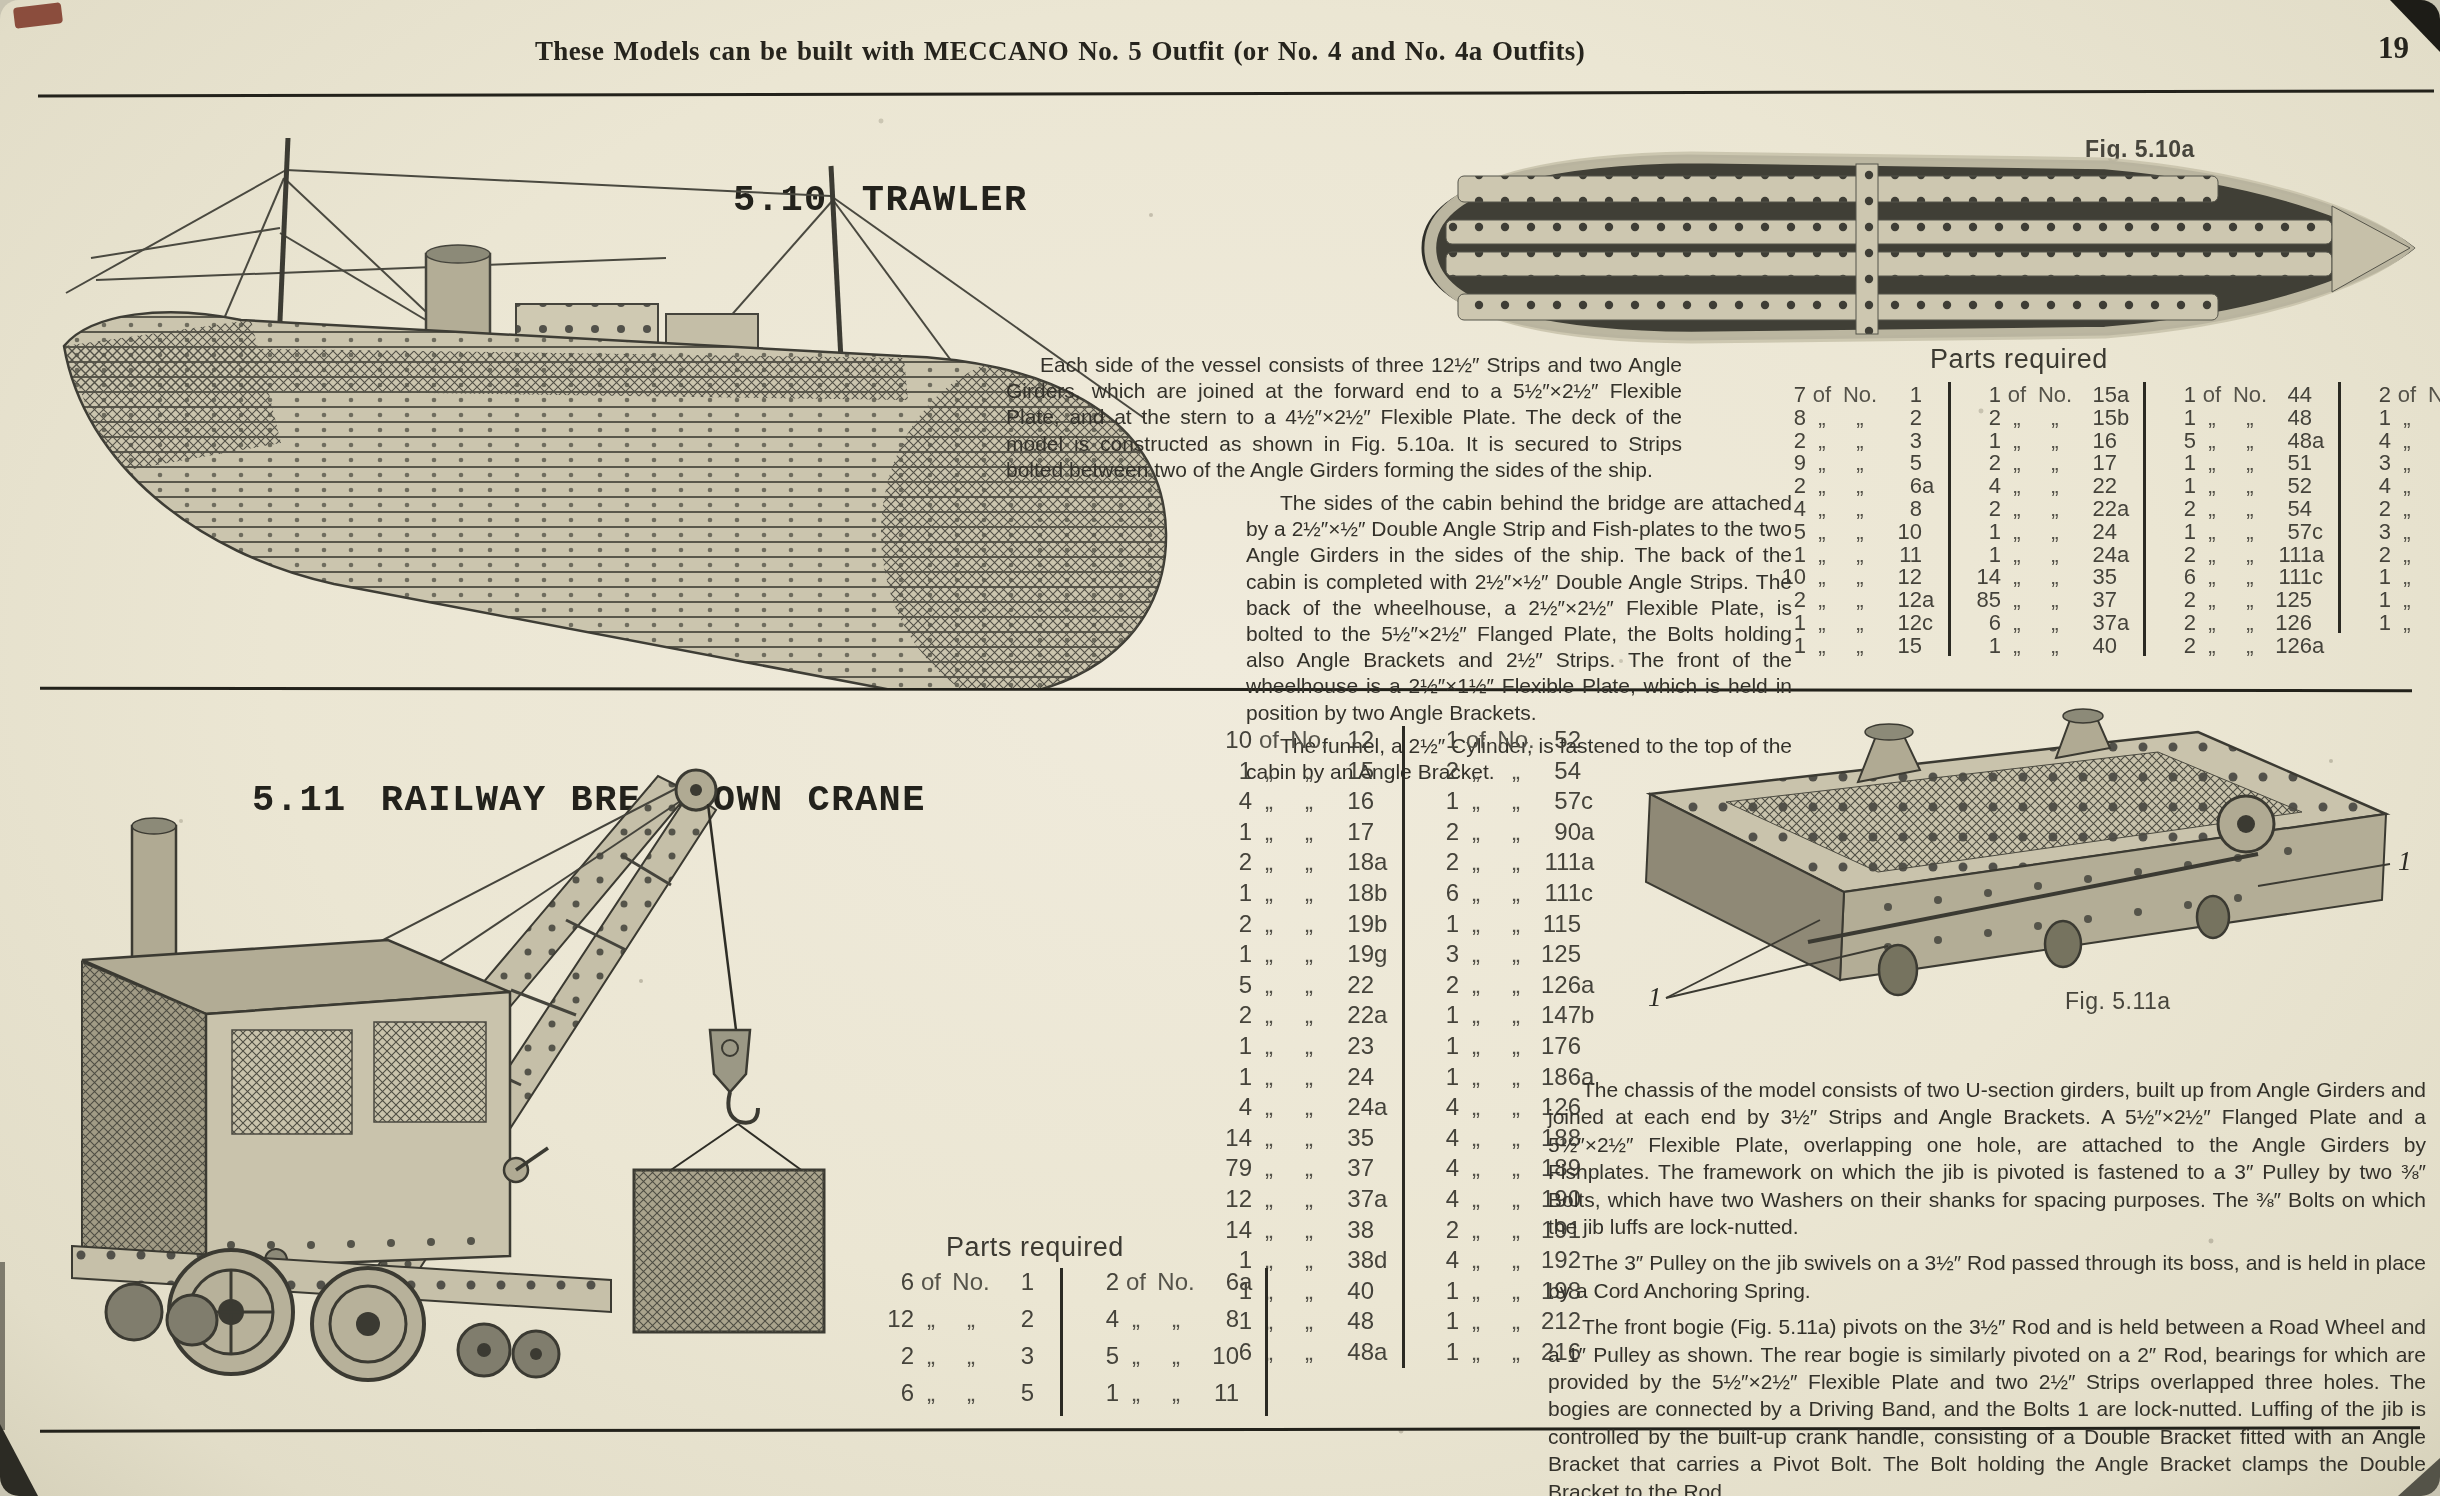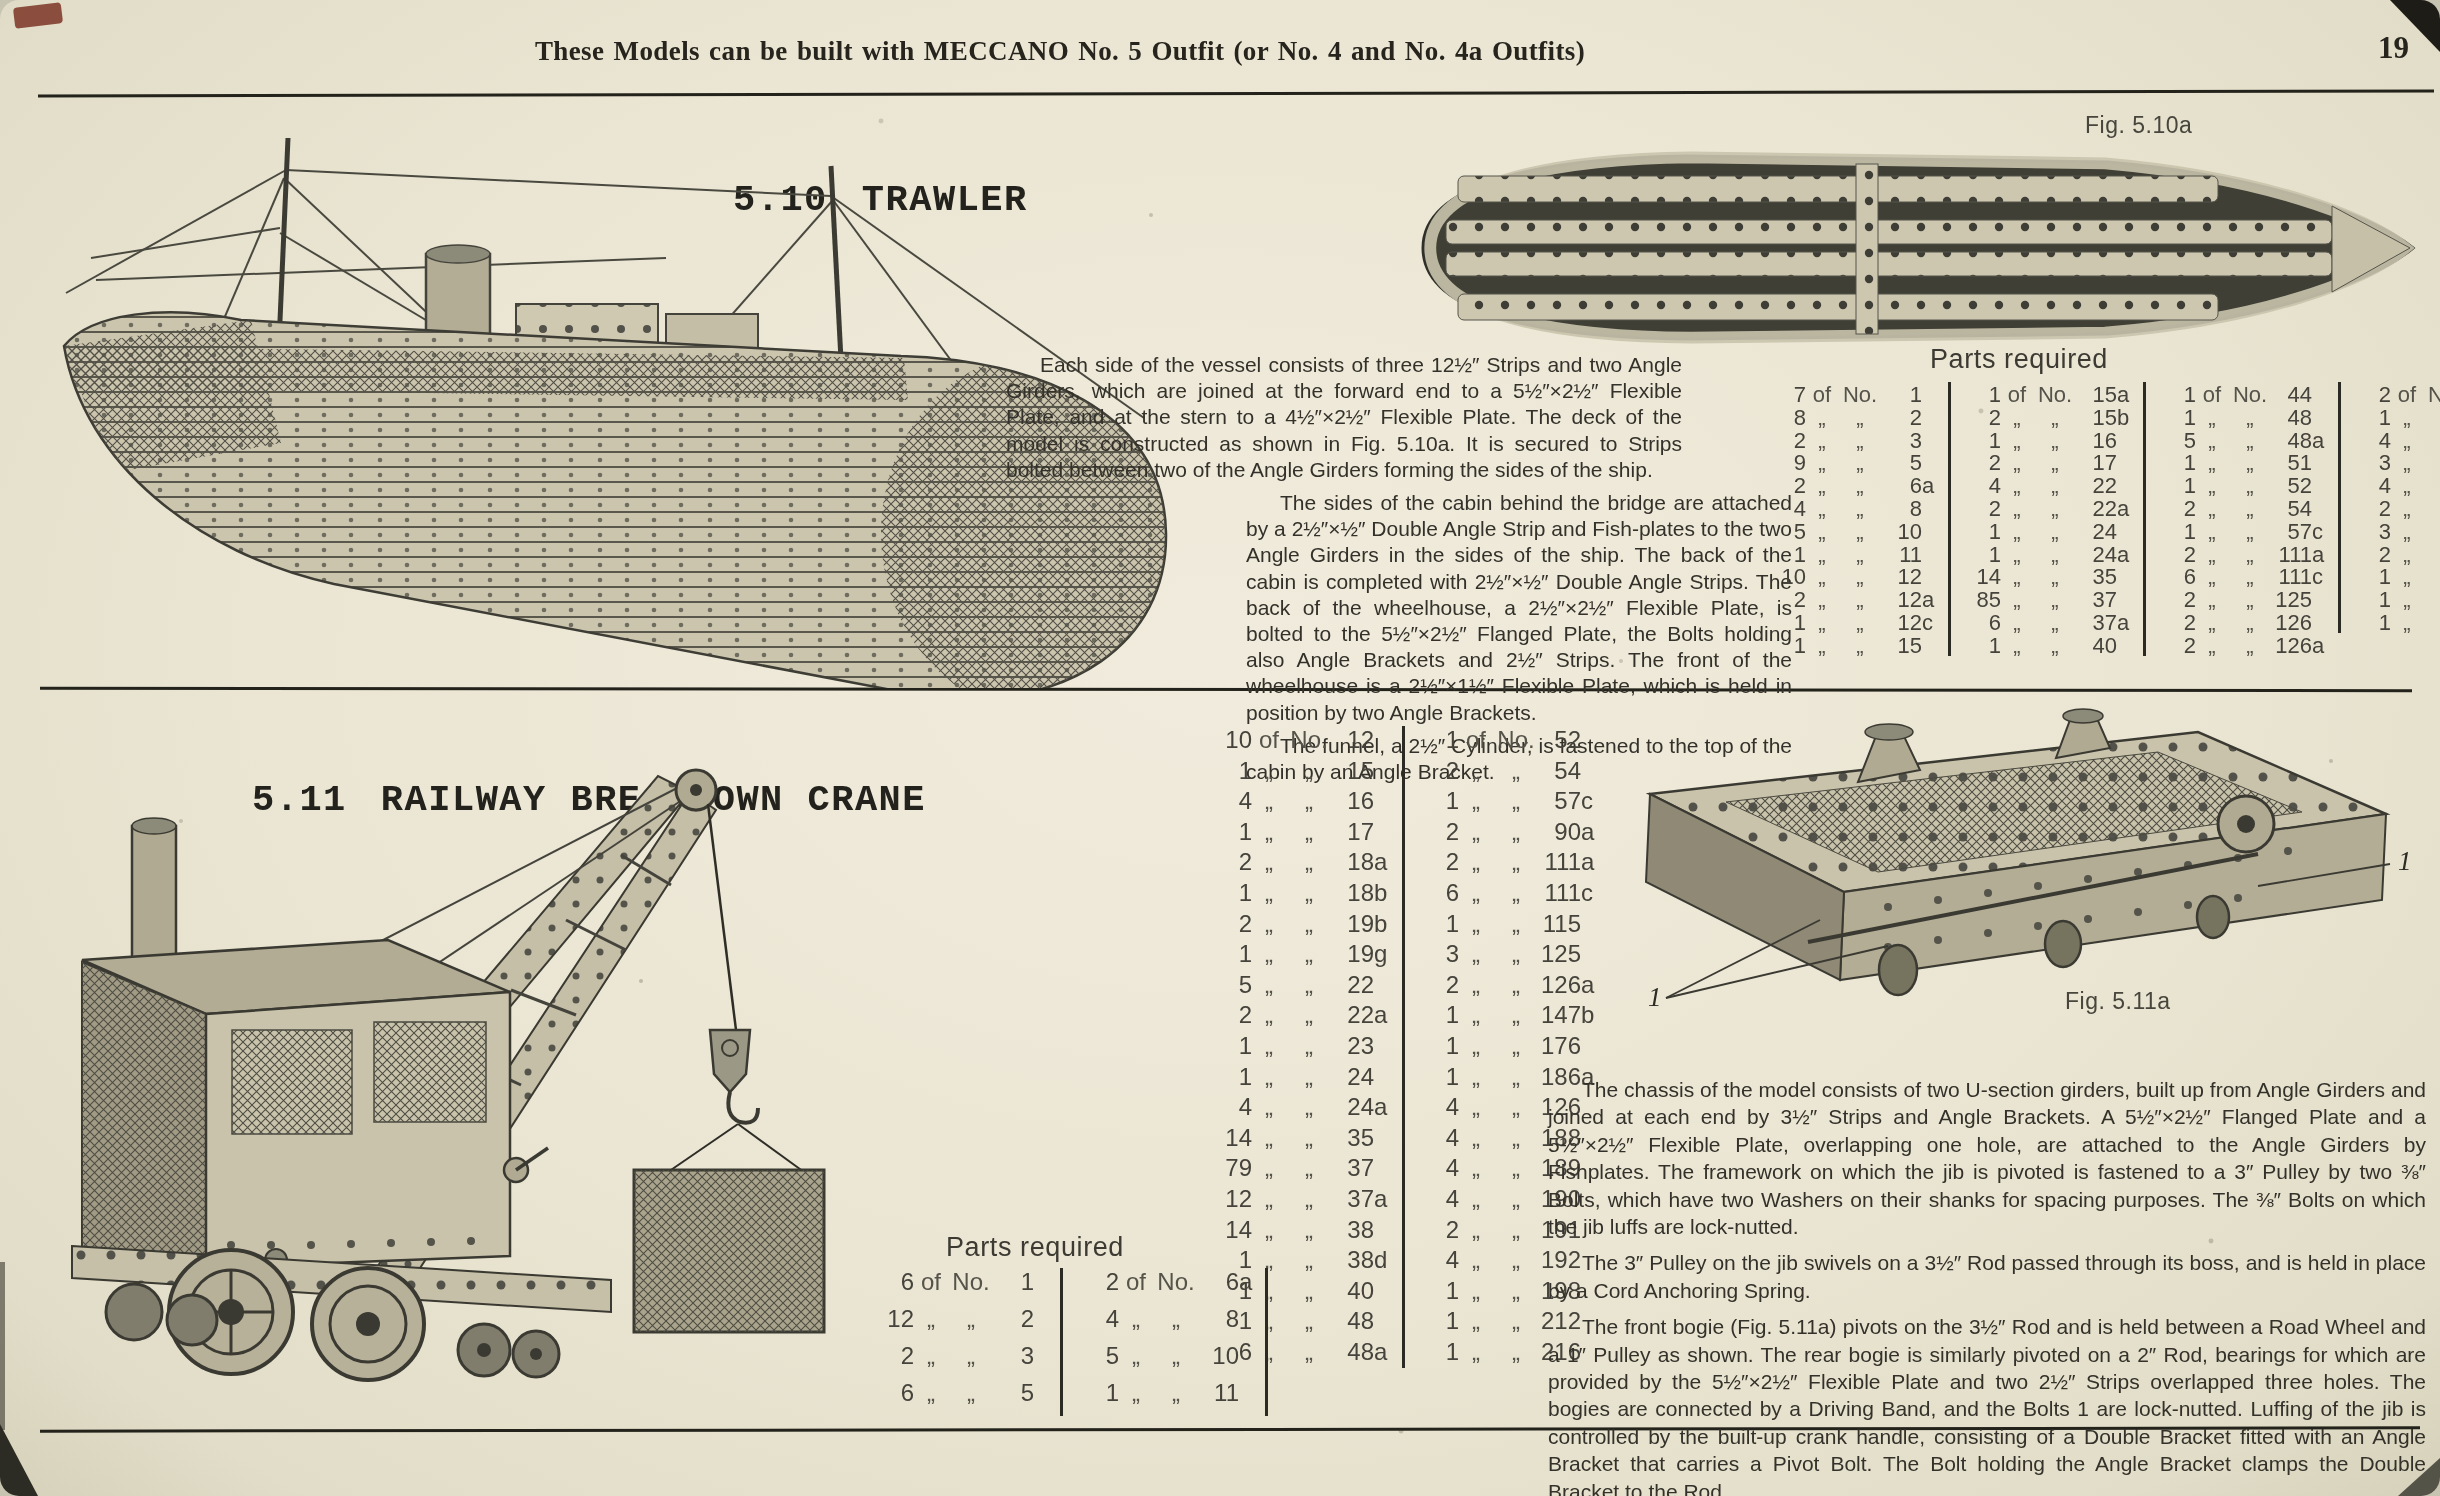--- a/index.html
+++ b/index.html
@@ -140,21 +140,21 @@
     <circle cx="545" cy="312" r="11" fill="#8c8a78" stroke="#45443c" stroke-width="2"></circle>
 
     <path d="M28,238 C55,205 130,196 205,212 L865,248 C1000,252 1128,302 1130,425 C1132,537 1030,600 903,591 L298,476 C162,446 48,356 28,238 Z" fill="url(#t-plates)" stroke="#3e3d35" stroke-width="2.5"></path>
     <g clip-path="url(#t-hullClip)">
       <path d="M28,238 L868,250 L872,292 L40,280 Z" fill="url(#t-xh)"></path>
       <ellipse cx="1005" cy="425" rx="160" ry="180" fill="url(#t-xh)"></ellipse>
       <path d="M28,238 L215,212 L245,335 L75,365 Z" fill="url(#t-xh)"></path>
     </g>
   </svg>
 
-  <div class="abs fig-label" style="left:2085px;top:112px;">Fig. 5.10a</div>
+  <div class="abs fig-label" style="left:2085px;top:136px;font-weight:bold;">Fig. 5.10a</div>
   <svg class="abs" style="left:1388px;top:136px;" width="1040" height="225" viewBox="0 0 1040 225">
     <defs>
       <pattern id="d-holes" patternUnits="userSpaceOnUse" width="26" height="26">
         <rect width="26" height="26" fill="#cdc7b0"></rect>
           <circle cx="13" cy="13" r="4.2" fill="#3f3e36"></circle>
       </pattern>
     </defs>
     <path d="M35,112 C35,48 150,22 300,20 L720,26 C880,40 985,80 1025,112 C985,145 880,185 720,198 L300,203 C150,202 35,177 35,112 Z" fill="#403f36" stroke="#30302a" stroke-width="3"></path>
     <path d="M35,112 C35,48 150,22 300,20 L720,26 C880,40 985,80 1025,112 C985,145 880,185 720,198 L300,203 C150,202 35,177 35,112 Z" fill="none" stroke="#c9c3ac" stroke-width="12" stroke-opacity=".9" transform="translate(0,0) scale(.985)" transform-origin="520 112"></path>
     <rect x="70" y="40" width="760" height="26" rx="6" fill="url(#d-holes)" stroke="#55544a"></rect>

